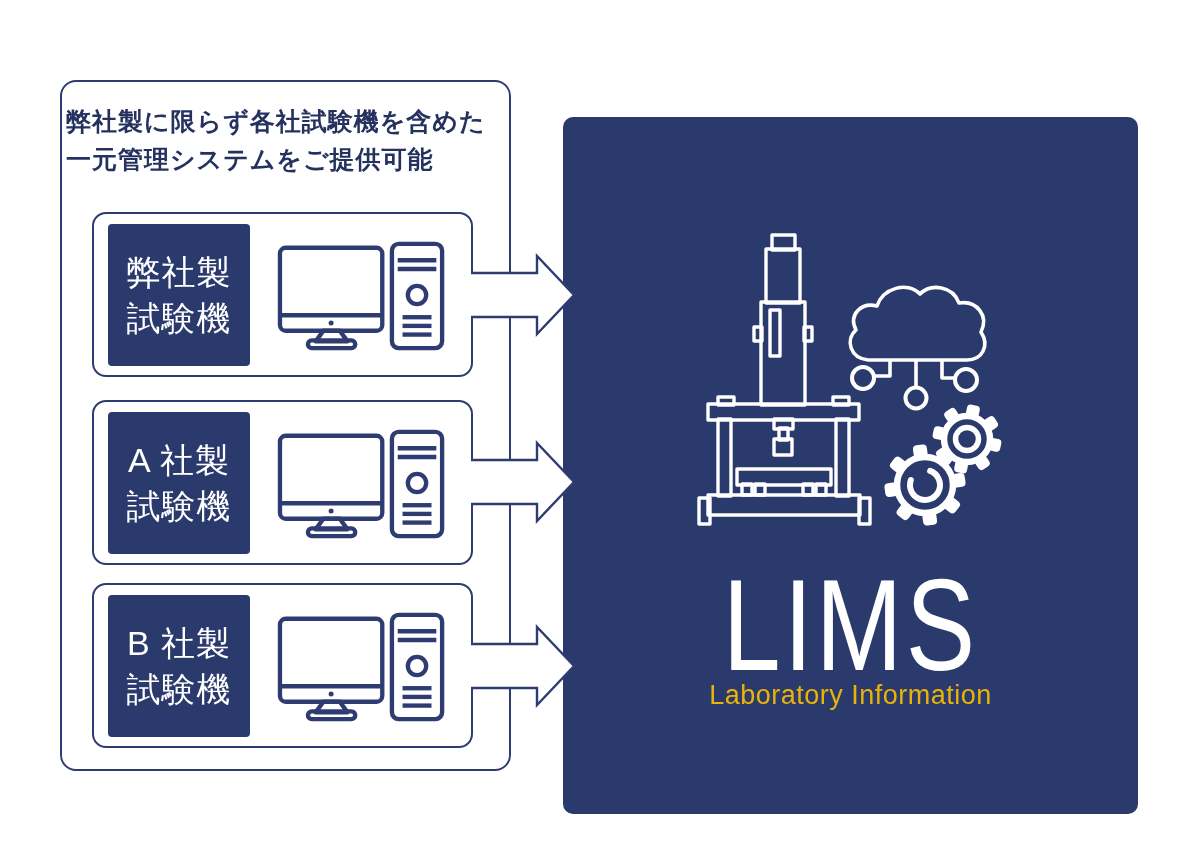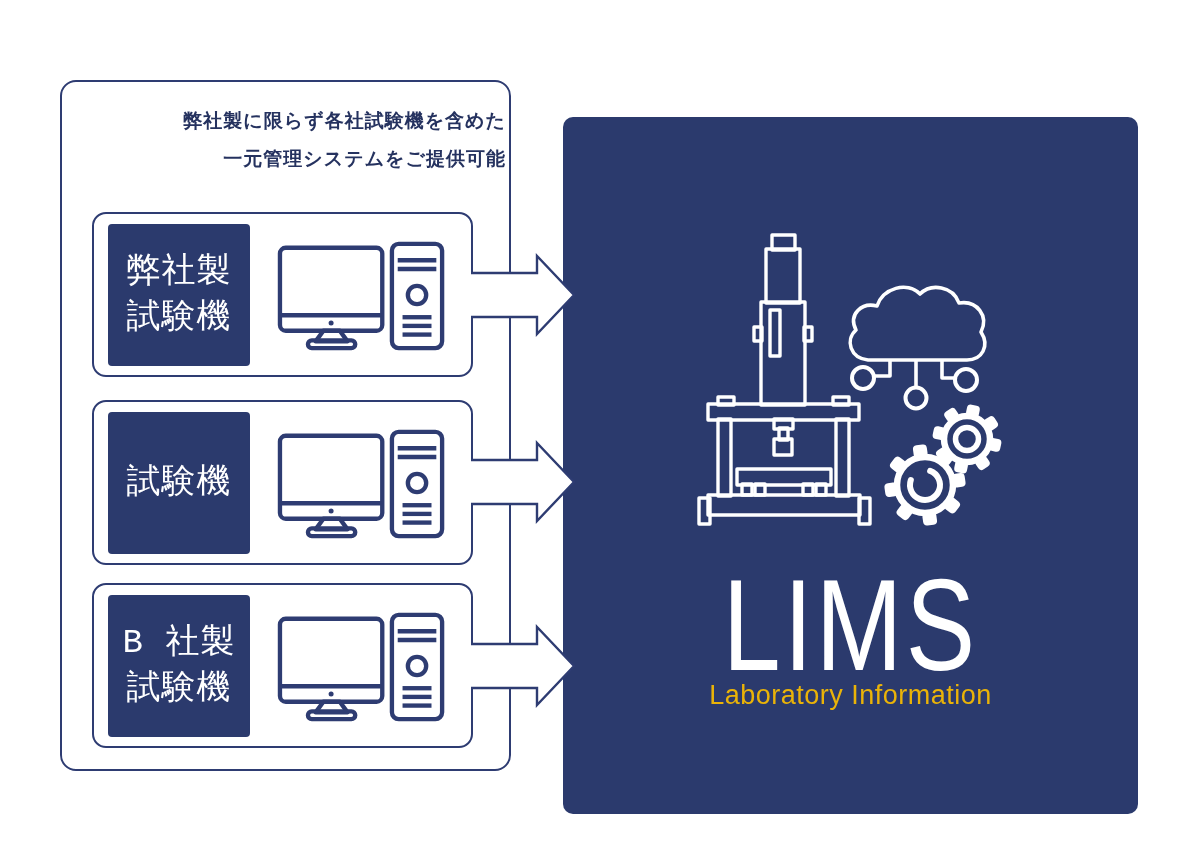--- a/index.html
+++ b/index.html
@@ -2,30 +2,30 @@
 <html><head>
 <meta charset="utf-8">
 <style>
   html,body{margin:0;padding:0;background:#ffffff;}
   .canvas{position:relative;width:1200px;height:854px;background:#ffffff;overflow:hidden;
           font-family:"Liberation Sans","DejaVu Sans",sans-serif;}
 
   
   .frame{position:absolute;left:60px;top:80px;width:451px;height:691px;
          border:2px solid #2e3c72;border-radius:16px;background:#ffffff;box-sizing:border-box;}
-  .callout{position:absolute;left:66px;top:102px;width:440px;text-align:right;
-           font-size:19px;font-weight:700;color:#25325f;line-height:38px;letter-spacing:1px;}
+  .callout{position:absolute;left:66px;top:102px;width:440px;text-align:left;
+           font-size:25px;font-weight:700;color:#25325f;line-height:38px;letter-spacing:1px;}
 
   
   .row{position:absolute;left:92px;width:381px;height:165px;background:#ffffff;
        border:2px solid #2e3c72;border-radius:14px;box-sizing:border-box;}
   .row1{top:212px;} .row2{top:400px;} .row3{top:583px;text-align:right;}
   .chip{position:absolute;left:14px;top:10px;width:142px;height:142px;background:#2b3a6d;
         border-radius:4px;color:#ffffff;display:flex;flex-direction:column;align-items:center;
-        justify-content:center;font-size:34px;line-height:46px;font-weight:500;letter-spacing:1px;font-family:Liberation Mono, monospace;}
+        justify-content:center;font-size:34px;line-height:46px;font-weight:500;letter-spacing:1px;}
   .computer{position:absolute;left:182px;top:26px;}
 
   
   .arrow{position:absolute;left:471px;width:106px;height:84px;z-index:5;}
   .arrow1{top:253px;} .arrow2{top:440px;} .arrow3{top:624px;}
 
   
   .panel{position:absolute;left:563px;top:75px;width:575px;height:697px;
          background:#2b3a6d;border-radius:10px;margin-top:42px;}
   .machine-art{position:absolute;left:127px;top:105px;}
@@ -68,20 +68,21 @@
         <line x1="131" y1="80" x2="161" y2="80"></line>
         <line x1="131" y1="89" x2="161" y2="89"></line>
         <line x1="131" y1="98" x2="161" y2="98"></line>
       </g>
       <circle cx="57" cy="86" r="2.6" fill="#2e3c72"></circle>
     </svg>
   </div>
 
   <div class="row row2">
     <div class="chip">
+      <div>A 社製</div>
       <div>試験機</div>
     </div>
     <svg class="computer" width="172" height="111" viewBox="0 0 178 115">
       <g fill="none" stroke="#2e3c72" stroke-width="4.5" stroke-linejoin="round">
         <rect x="4" y="8" width="106" height="86" rx="6"></rect>
         <line x1="5" y1="78" x2="109" y2="78"></line>
         <polygon points="49,94 66,94 74,105 41,105" fill="#ffffff"></polygon>
         <rect x="33" y="104" width="49" height="8" rx="4"></rect>
         <rect x="120" y="4" width="52" height="108" rx="7"></rect>
         <line x1="126" y1="21" x2="166" y2="21"></line>

